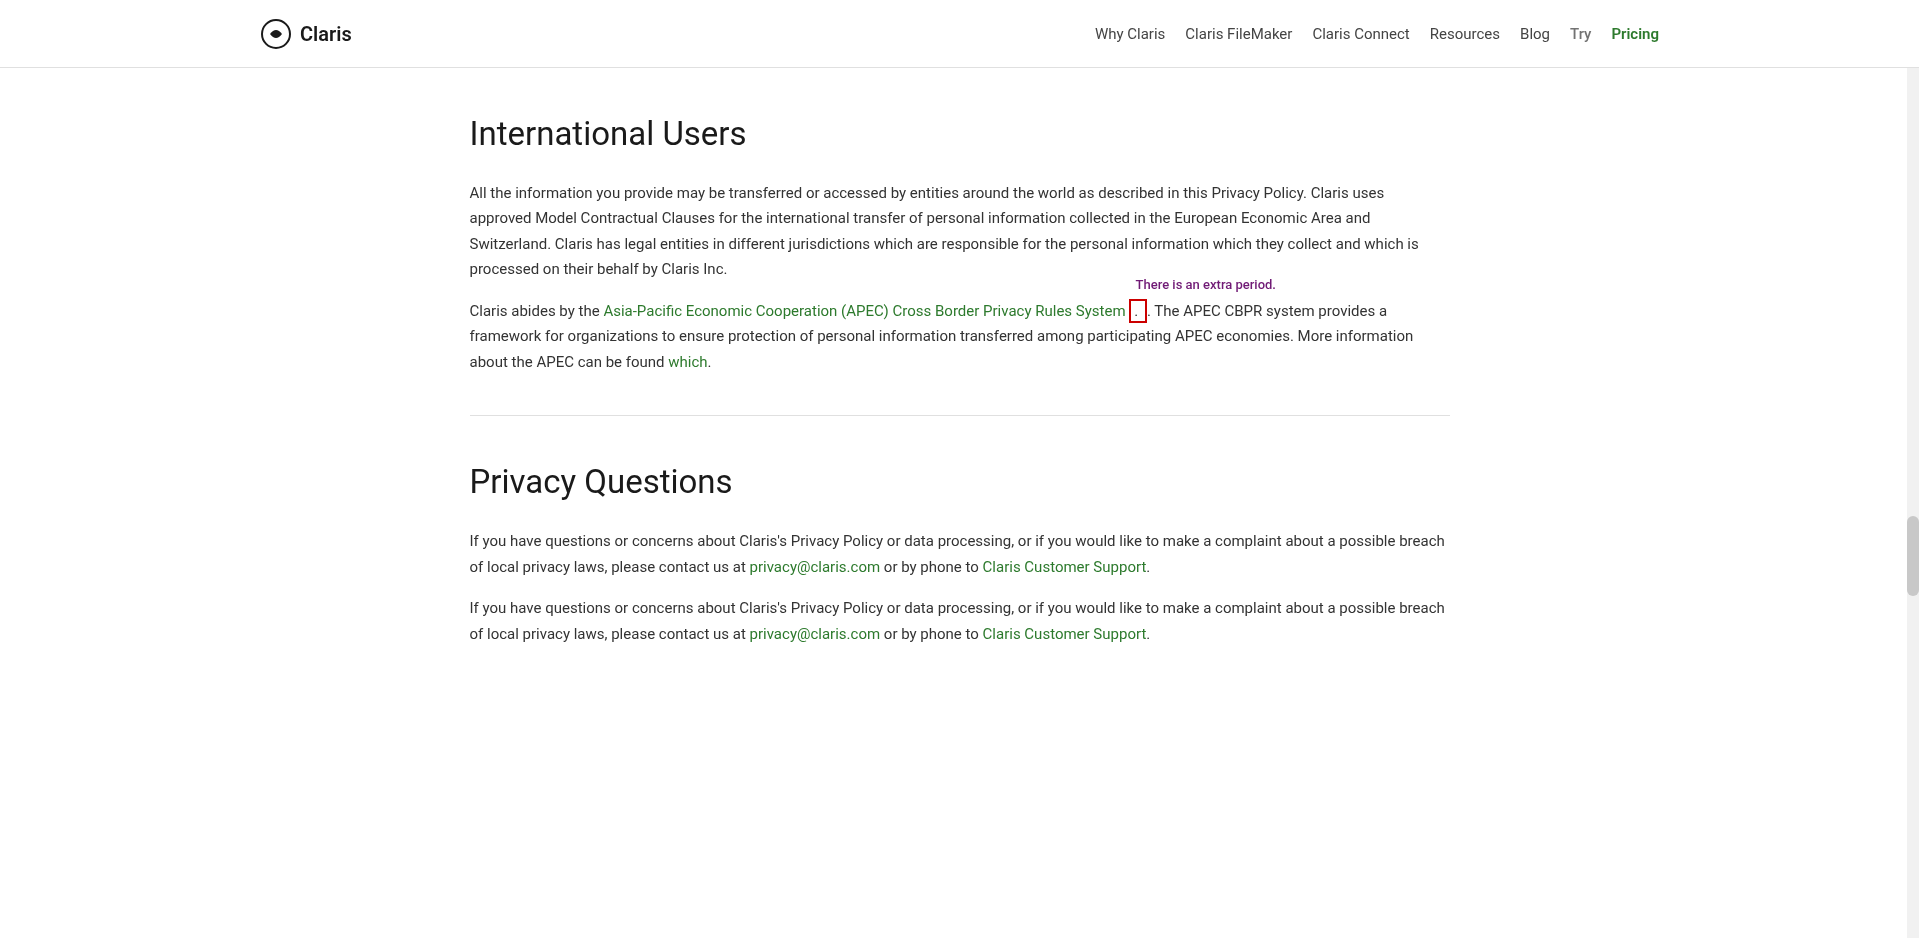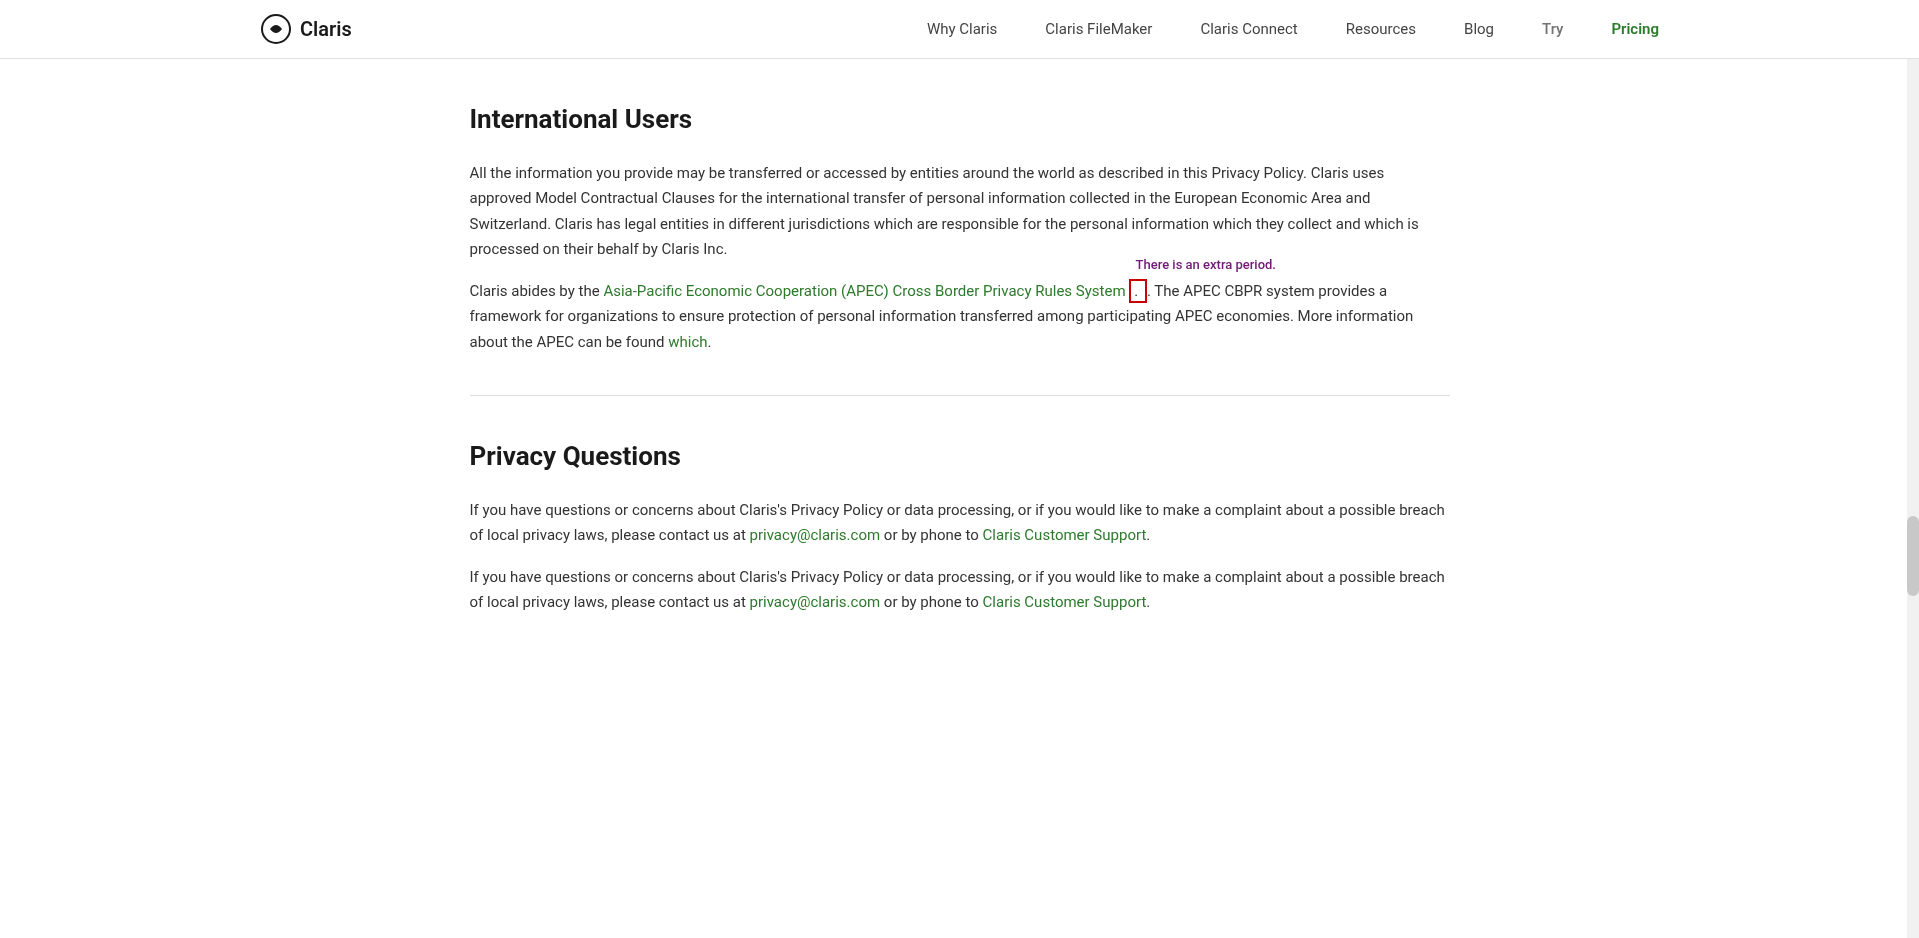--- a/index.html
+++ b/index.html
@@ -14,21 +14,21 @@
       color: #1a1a1a;
       font-size: 16px;
       line-height: 1.6;
     }
 
     
     nav {
       display: flex;
       align-items: center;
       padding: 0 260px;
-      height: 59px;
+      height: 68px;
       background: #ffffff;
       border-bottom: 1px solid #e0e0e0;
       position: sticky;
       top: 0;
       z-index: 100;
     }
 
     .nav-logo {
       display: flex;
       align-items: center;
@@ -45,21 +45,21 @@
 
     .nav-logo-text {
       font-size: 20px;
       font-weight: 600;
       color: #1a1a1a;
     }
 
     .nav-links {
       display: flex;
       align-items: center;
-      gap: 48px;
+      gap: 20px;
       list-style: none;
     }
 
     .nav-links a {
       text-decoration: none;
       color: #444;
       font-size: 15px;
     }
 
     .nav-links .nav-try {
@@ -94,22 +94,22 @@
     .section {
       padding: 40px 0;
       border-bottom: 1px solid #e0e0e0;
     }
 
     .section:last-child {
       border-bottom: none;
     }
 
     .section-title {
-      font-size: 26px;
-      font-weight: 700;
+      font-size: 33px;
+      font-weight: 400;
       color: #1a1a1a;
       margin-bottom: 20px;
     }
 
     .section-text {
       font-size: 15px;
       line-height: 1.7;
       color: #333;
       margin-bottom: 16px;
     }

